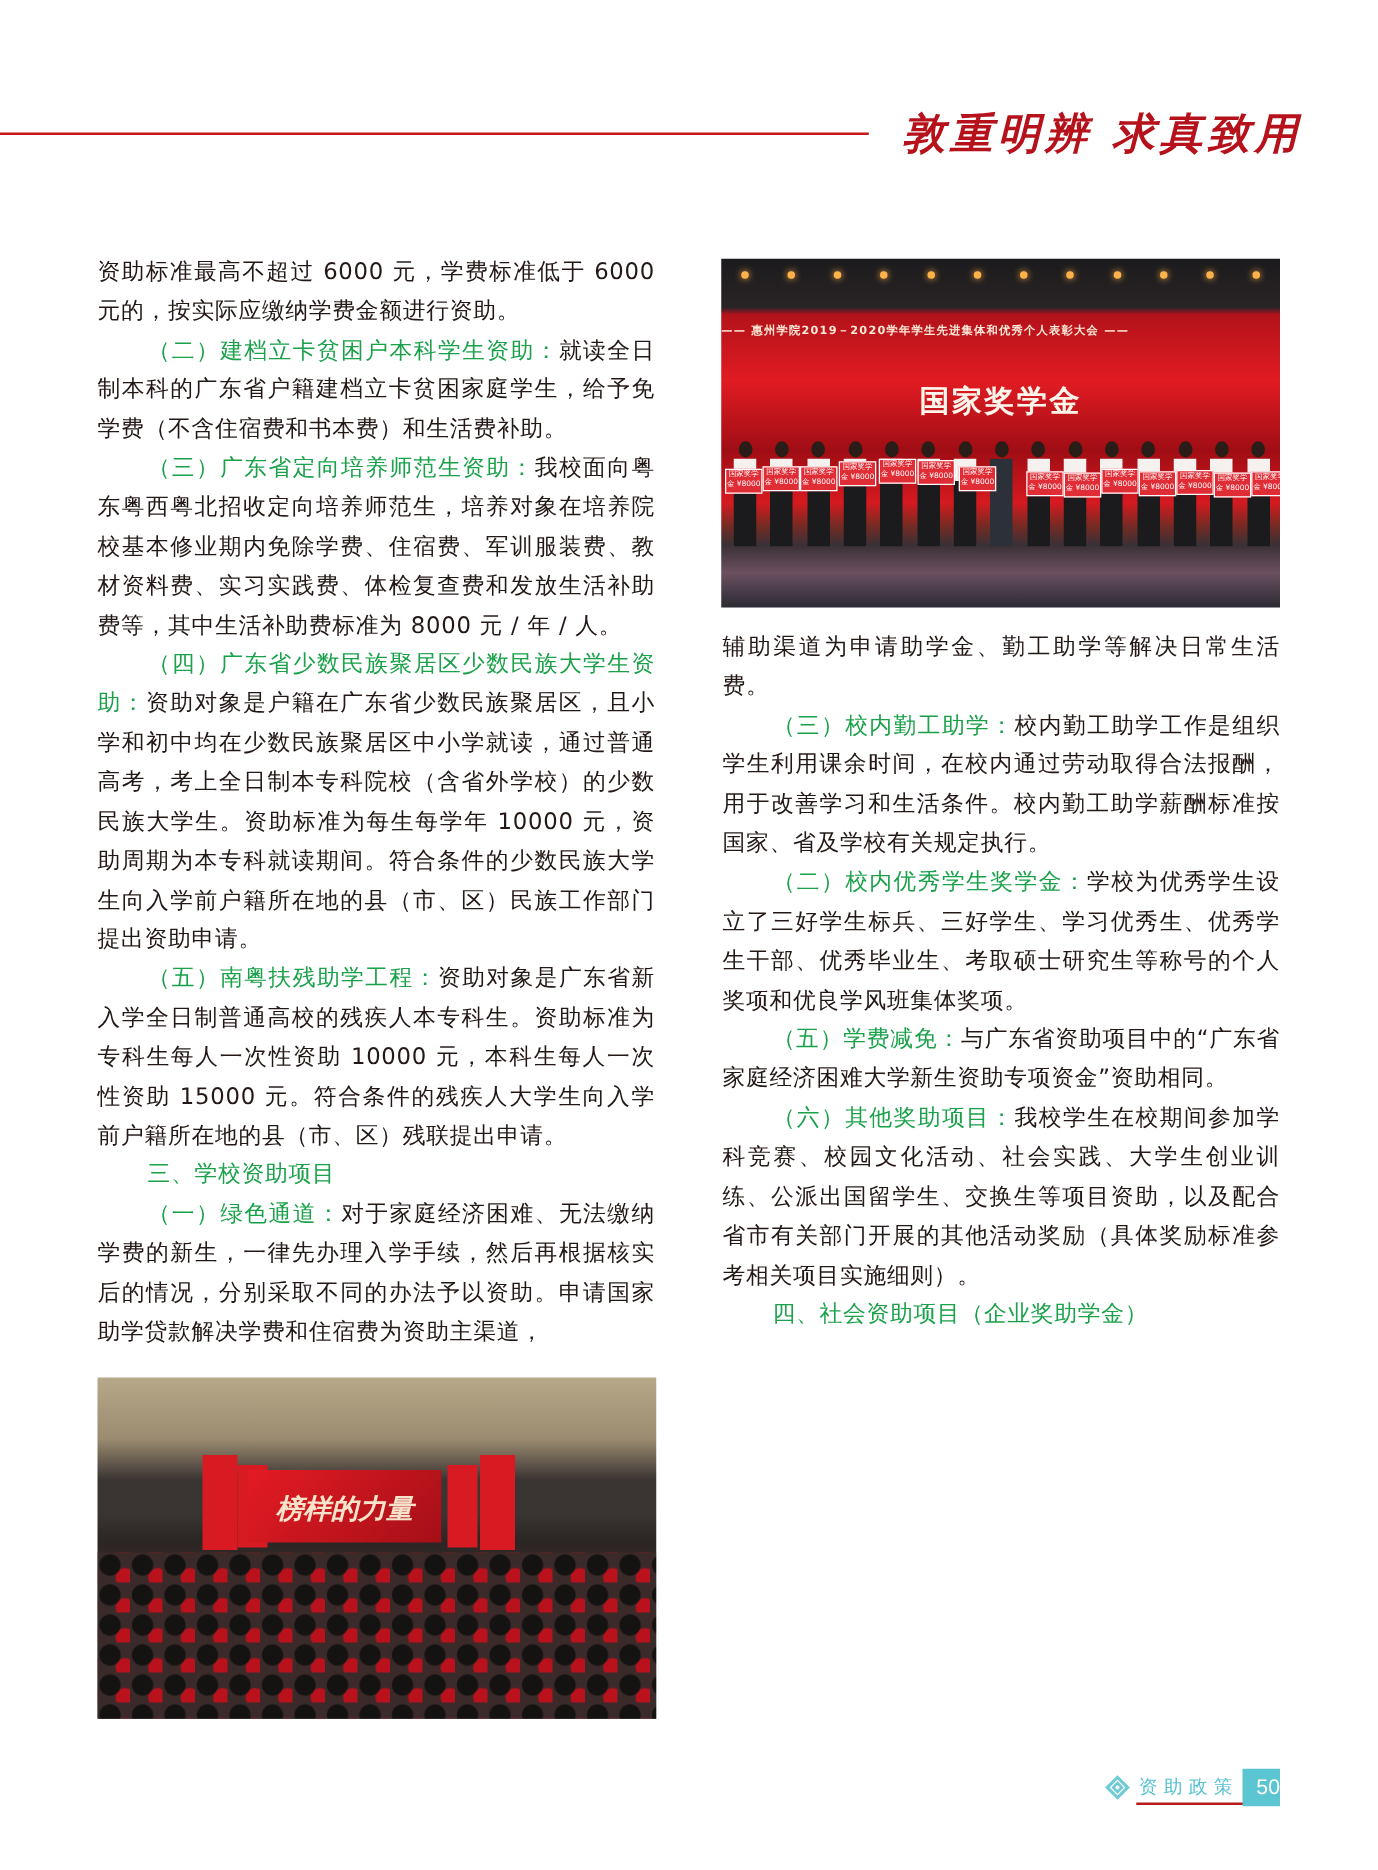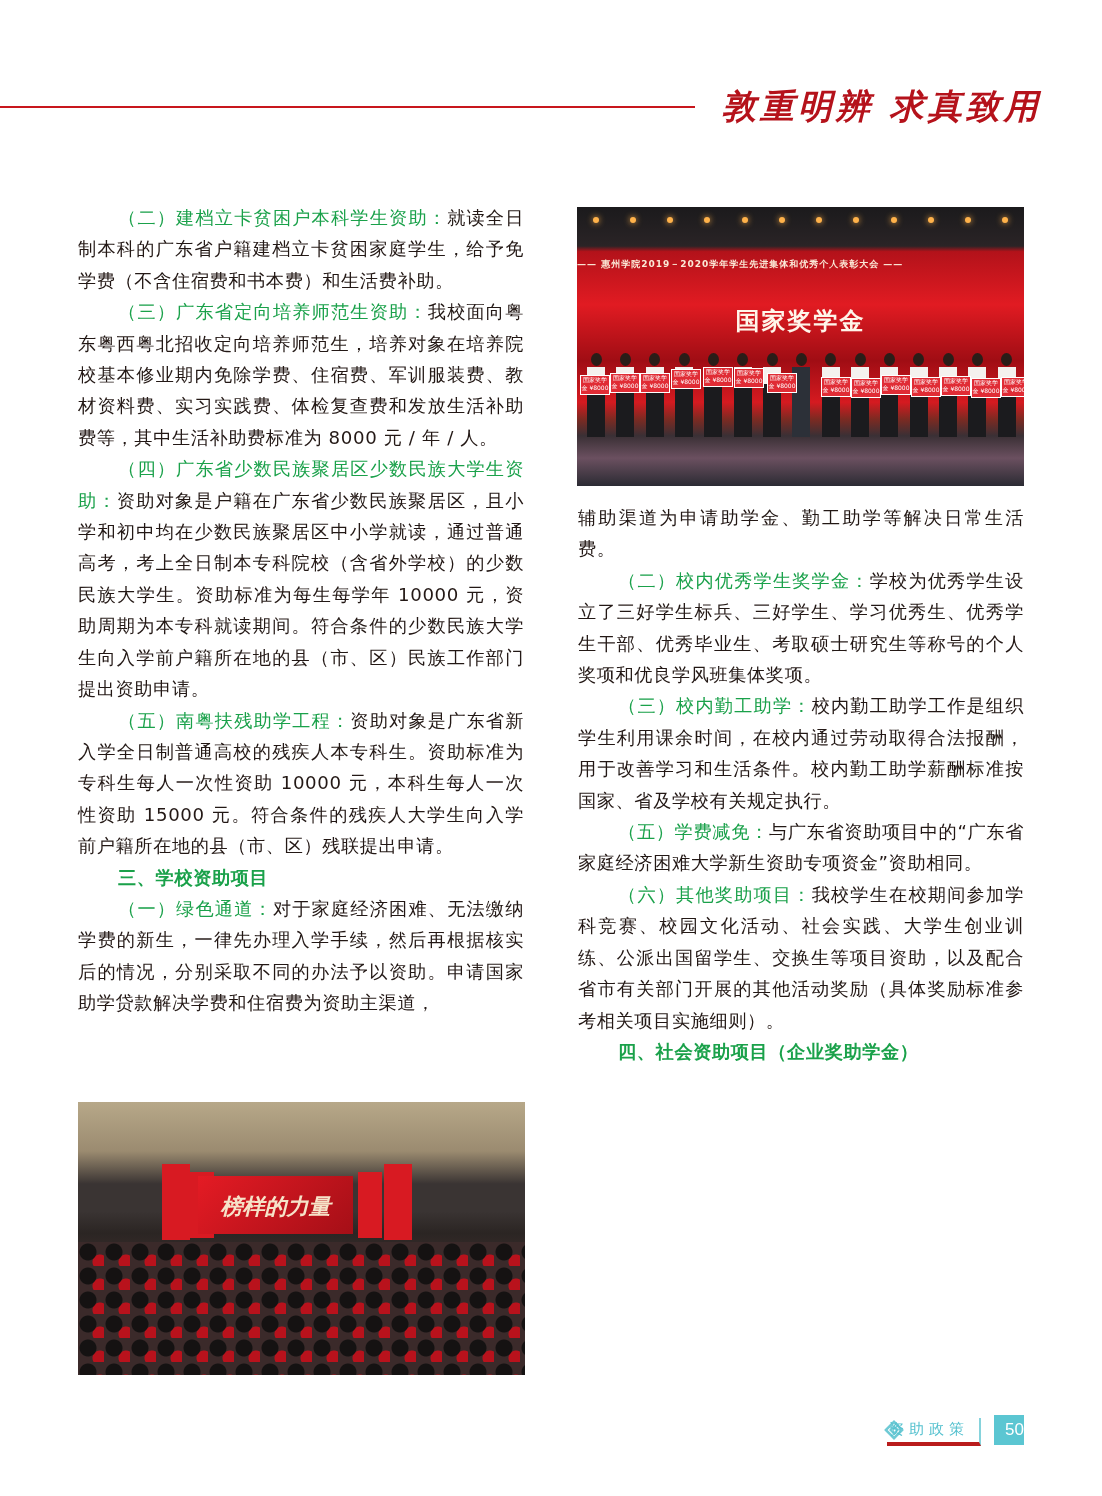--- a/index.html
+++ b/index.html
@@ -7,21 +7,21 @@
          font-family:"DejaVu Sans", "Liberation Sans", sans-serif; color:#231815; }
   .header-line { position:absolute; left:0; top:106px; width:695px; height:2px; background:#c8161d; }
   .motto { position:absolute; left:722px; top:84px; font-family:"DejaVu Serif","Liberation Serif",serif;
            font-size:34px; font-style:italic; font-weight:bold; color:#b5121b; letter-spacing:4px; white-space:nowrap; }
   .col { position:absolute; width:446px; font-size:18.2px; line-height:31.4px; letter-spacing:0.6px; text-align:justify; }
   .col-left { left:78px; top:202px; }
   .col-right { left:578px; top:502px; }
   .p { margin:0; text-indent:0; }
   .p.ind { text-indent:2.2em; }
   .hl { color:#1aa14a;margin-top:16px; }
-  .h2 { margin:0; color:#1aa14a; font-weight:bold; text-indent:2.2em; }
+  .h2 { margin:0; color:#1aa14a; font-weight:normal; text-indent:2.2em; }
   .photo { position:absolute; overflow:hidden; }
   .photo-top { left:577px; top:207px; width:447px; height:279px;
     background: linear-gradient(180deg,#1b1a1c 0%,#2a2426 14%,#b3121a 16%,#e11b22 35%,#a00d14 55%,#d51a20 70%,#7d2a22 76%,#3a3035 82%,#6b5060 90%,#2b2b33 100%); }
   .photo-top .banner-title { position:absolute; left:0; right:0; top:51px; text-align:left; font-size:9px; color:#fbe9d7; font-weight:bold; letter-spacing:1px; }
   .photo-top .big-title { position:absolute; left:0; right:0; top:98px; text-align:center; font-size:24px; color:#fff5ea; font-family:"DejaVu Serif",serif; font-weight:bold; letter-spacing:2px; }
   .photo-top .people { position:absolute; left:8px; right:6px; top:146px; height:90px; display:flex; justify-content:space-between; align-items:flex-start; }
   .person { width:22px; display:flex; flex-direction:column; align-items:center; }
   .person .head { width:11px; height:13px; border-radius:50%; background:#2a1d18; }
   .person .body { width:18px; height:70px; background:linear-gradient(180deg,#f4f1ee 0 25%,#1b1b1e 25%); margin-top:1px; }
   .sign { position:absolute; width:28px; height:18px; background:#e02c35; border:1px solid #fff; color:#fff; font-size:6px; line-height:8px; text-align:center; }
@@ -29,30 +29,31 @@
   .lights span { width:6px; height:6px; border-radius:50%; background:#ffb24a; box-shadow:0 0 6px #ffb24a; margin-top:6px; }
   .photo-bottom { left:78px; top:1102px; width:447px; height:273px;
     background: linear-gradient(180deg,#b7a889 0%,#9b8b70 18%,#3a3433 30%,#3a3433 40%,#2b2523 48%,#3d2e2e 60%,#2b2020 100%); }
   .photo-bottom .stage { position:absolute; left:120px; top:74px; width:155px; height:58px; background:linear-gradient(135deg,#e41b24,#a50f17); }
   .photo-bottom .stage-txt { position:absolute; left:0; right:0; top:16px; text-align:center; font-family:"DejaVu Serif",serif; font-style:italic; font-weight:bold; font-size:22px; color:#f6e3c9; }
   .photo-bottom .pillar { position:absolute; top:62px; width:28px; height:76px; background:#d81a22; }
   .photo-bottom .seats { position:absolute; left:0; right:0; top:140px; bottom:0;
     background: radial-gradient(circle at 10px 10px,#151212 8px, transparent 9px) 0 0/26px 24px,
                 radial-gradient(circle at 22px 20px,#b9121c 7px, transparent 8px) 0 0/26px 24px, #3b2a2a; }
   .footer-icon { position:absolute; left:883px; top:1419px; width:22px; height:22px; }
-  .footer-label { position:absolute; left:887px; top:1418px; font-size:15px; color:#55c1cf; letter-spacing:5px; border-bottom:4px solid #b91c1c; padding:2px 10px 3px 2px; border-right:2px solid #86d3dc; }
+  .footer-label { position:absolute; left:909px; top:1418px; font-size:15px; color:#55c1cf; letter-spacing:5px; border-bottom:2px solid #b91c1c; padding:2px 10px 3px 2px; border-right:2px solid #86d3dc; }
   .page-num { position:absolute; left:994px; top:1415px; width:30px; height:30px; background:#5bc6d2; color:#fff; font-size:17px; line-height:30px; text-align:right; font-family:"Liberation Sans",sans-serif; }
 </style>
 </head>
 <body>
 
 <div class="header-line"></div>
 <div class="motto">敦重明辨 求真致用</div>
 
 <div class="col col-left">
+  <p class="p">资助标准最高不超过 6000 元，学费标准低于 6000 元的，按实际应缴纳学费金额进行资助。</p>
   <p class="p ind"><span class="hl">（二）建档立卡贫困户本科学生资助：</span><span>就读全日制本科的广东省户籍建档立卡贫困家庭学生，给予免学费（不含住宿费和书本费）和生活费补助。</span></p>
   <p class="p ind"><span class="hl">（三）广东省定向培养师范生资助：</span><span>我校面向粤东粤西粤北招收定向培养师范生，培养对象在培养院校基本修业期内免除学费、住宿费、军训服装费、教材资料费、实习实践费、体检复查费和发放生活补助费等，其中生活补助费标准为 8000 元 / 年 / 人。</span></p>
   <p class="p ind"><span class="hl">（四）广东省少数民族聚居区少数民族大学生资助：</span><span>资助对象是户籍在广东省少数民族聚居区，且小学和初中均在少数民族聚居区中小学就读，通过普通高考，考上全日制本专科院校（含省外学校）的少数民族大学生。资助标准为每生每学年 10000 元，资助周期为本专科就读期间。符合条件的少数民族大学生向入学前户籍所在地的县（市、区）民族工作部门提出资助申请。</span></p>
   <p class="p ind"><span class="hl">（五）南粤扶残助学工程：</span><span>资助对象是广东省新入学全日制普通高校的残疾人本专科生。资助标准为专科生每人一次性资助 10000 元，本科生每人一次性资助 15000 元。符合条件的残疾人大学生向入学前户籍所在地的县（市、区）残联提出申请。</span></p>
   <p class="h2">三、学校资助项目</p>
   <p class="p ind"><span class="hl">（一）绿色通道：</span><span>对于家庭经济困难、无法缴纳学费的新生，一律先办理入学手续，然后再根据核实后的情况，分别采取不同的办法予以资助。申请国家助学贷款解决学费和住宿费为资助主渠道，</span></p>
 </div>
 
 <div class="photo photo-top">
   <div class="lights">
@@ -144,22 +145,22 @@
   <div class="sign" style="left:274px;top:171px">国家奖学金 ¥8000</div>
   <div class="sign" style="left:304px;top:168px">国家奖学金 ¥8000</div>
   <div class="sign" style="left:334px;top:170px">国家奖学金 ¥8000</div>
   <div class="sign" style="left:364px;top:169px">国家奖学金 ¥8000</div>
   <div class="sign" style="left:394px;top:171px">国家奖学金 ¥8000</div>
   <div class="sign" style="left:424px;top:170px">国家奖学金 ¥8000</div>
 </div>
 
 <div class="col col-right">
   <p class="p">辅助渠道为申请助学金、勤工助学等解决日常生活费。</p>
+  <p class="p ind"><span class="hl">（三）校内勤工助学：</span><span>校内勤工助学工作是组织学生利用课余时间，在校内通过劳动取得合法报酬，用于改善学习和生活条件。校内勤工助学薪酬标准按国家、省及学校有关规定执行。</span></p>
   <p class="p ind"><span class="hl">（二）校内优秀学生奖学金：</span><span>学校为优秀学生设立了三好学生标兵、三好学生、学习优秀生、优秀学生干部、优秀毕业生、考取硕士研究生等称号的个人奖项和优良学风班集体奖项。</span></p>
-  <p class="p ind"><span class="hl">（三）校内勤工助学：</span><span>校内勤工助学工作是组织学生利用课余时间，在校内通过劳动取得合法报酬，用于改善学习和生活条件。校内勤工助学薪酬标准按国家、省及学校有关规定执行。</span></p>
   <p class="p ind"><span class="hl">（五）学费减免：</span><span>与广东省资助项目中的“广东省家庭经济困难大学新生资助专项资金”资助相同。</span></p>
   <p class="p ind"><span class="hl">（六）其他奖助项目：</span><span>我校学生在校期间参加学科竞赛、校园文化活动、社会实践、大学生创业训练、公派出国留学生、交换生等项目资助，以及配合省市有关部门开展的其他活动奖励（具体奖励标准参考相关项目实施细则）。</span></p>
   <p class="h2">四、社会资助项目（企业奖助学金）</p>
 </div>
 
 <div class="photo photo-bottom">
   <div class="pillar" style="left:84px"></div>
   <div class="pillar" style="left:112px;width:24px;top:70px;height:66px"></div>
   <div class="stage">
     <div class="stage-txt">榜样的力量</div>

